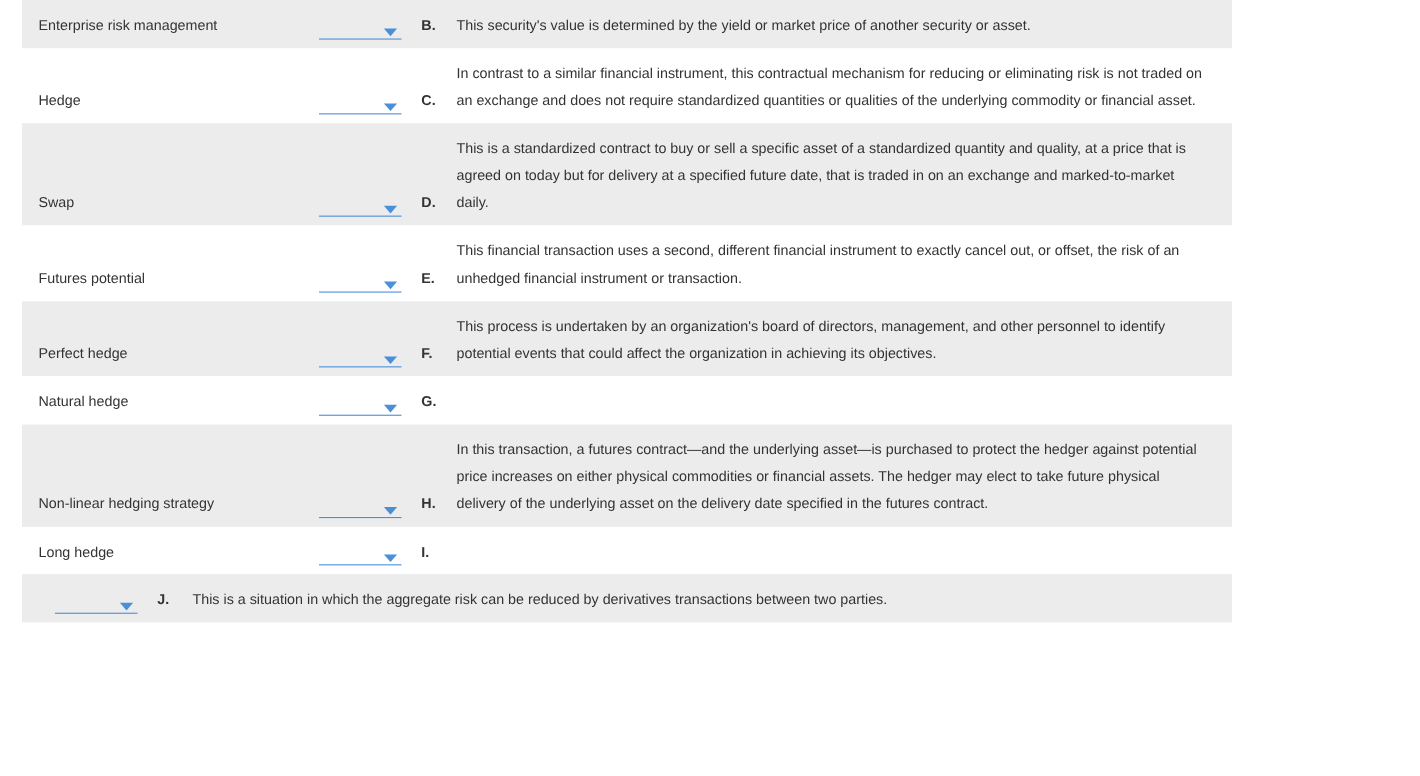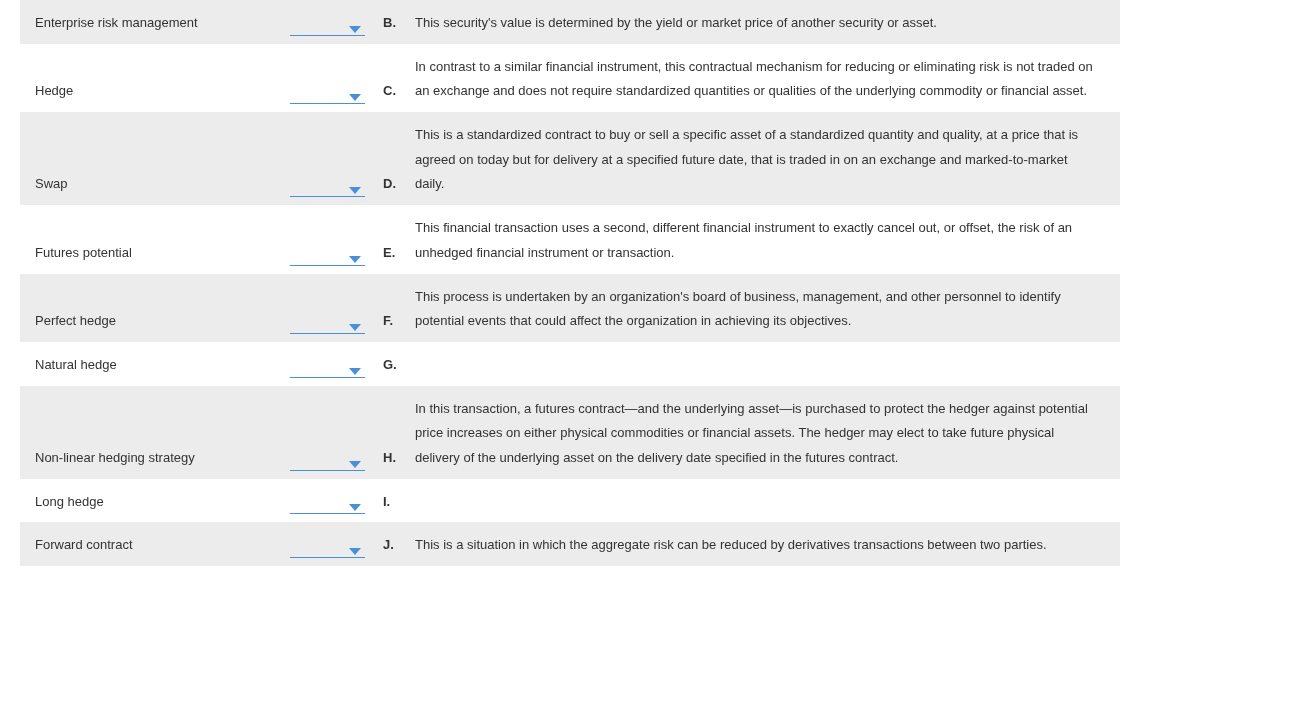--- a/index.html
+++ b/index.html
@@ -118,21 +118,21 @@
       <div class="def-col">This financial transaction uses a second, different financial instrument to exactly cancel out, or offset, the risk of an unhedged financial instrument or transaction.</div>
     </div>
     <div class="row">
       <div class="term-col">Perfect hedge</div>
       <div class="dropdown-col">
         <div class="dropdown">
           <div class="caret"></div>
         </div>
       </div>
       <div class="letter-col">F.</div>
-      <div class="def-col">This process is undertaken by an organization's board of business, management, and other personnel to identify potential events that could affect the organization in achieving its objectives.</div>
+      <div class="def-col">This process is undertaken by an organization's board of directors, management, and other personnel to identify potential events that could affect the organization in achieving its objectives.</div>
     </div>
     <div class="row">
       <div class="term-col">Natural hedge</div>
       <div class="dropdown-col">
         <div class="dropdown">
           <div class="caret"></div>
         </div>
       </div>
       <div class="letter-col">G.</div>
     </div>
@@ -149,21 +149,20 @@
     <div class="row">
       <div class="term-col">Long hedge</div>
       <div class="dropdown-col">
         <div class="dropdown">
           <div class="caret"></div>
         </div>
       </div>
       <div class="letter-col">I.</div>
     </div>
     <div class="row">
-      <div class="term-col">Forward contract</div>
       <div class="dropdown-col">
         <div class="dropdown">
           <div class="caret"></div>
         </div>
       </div>
       <div class="letter-col">J.</div>
       <div class="def-col">This is a situation in which the aggregate risk can be reduced by derivatives transactions between two parties.</div>
     </div>
   </div>
 

